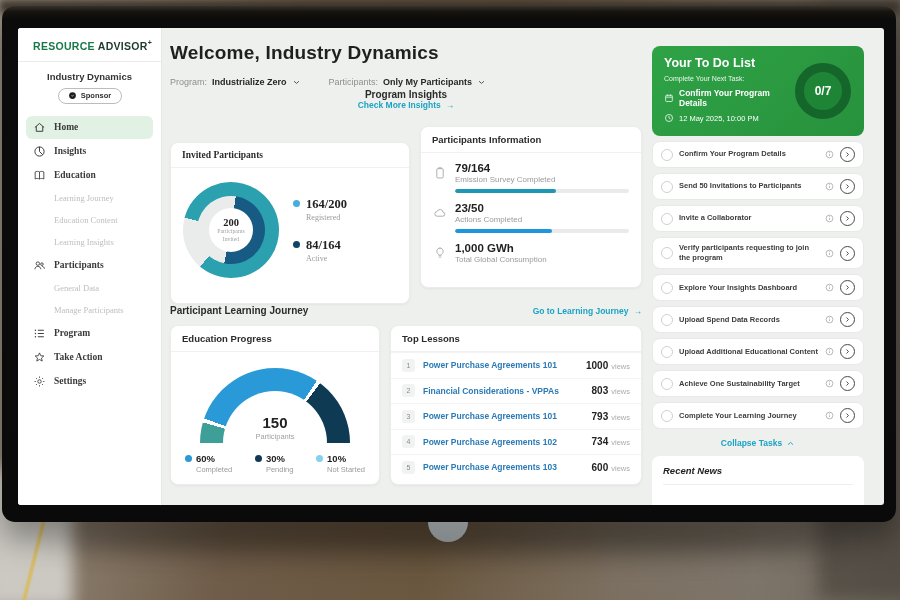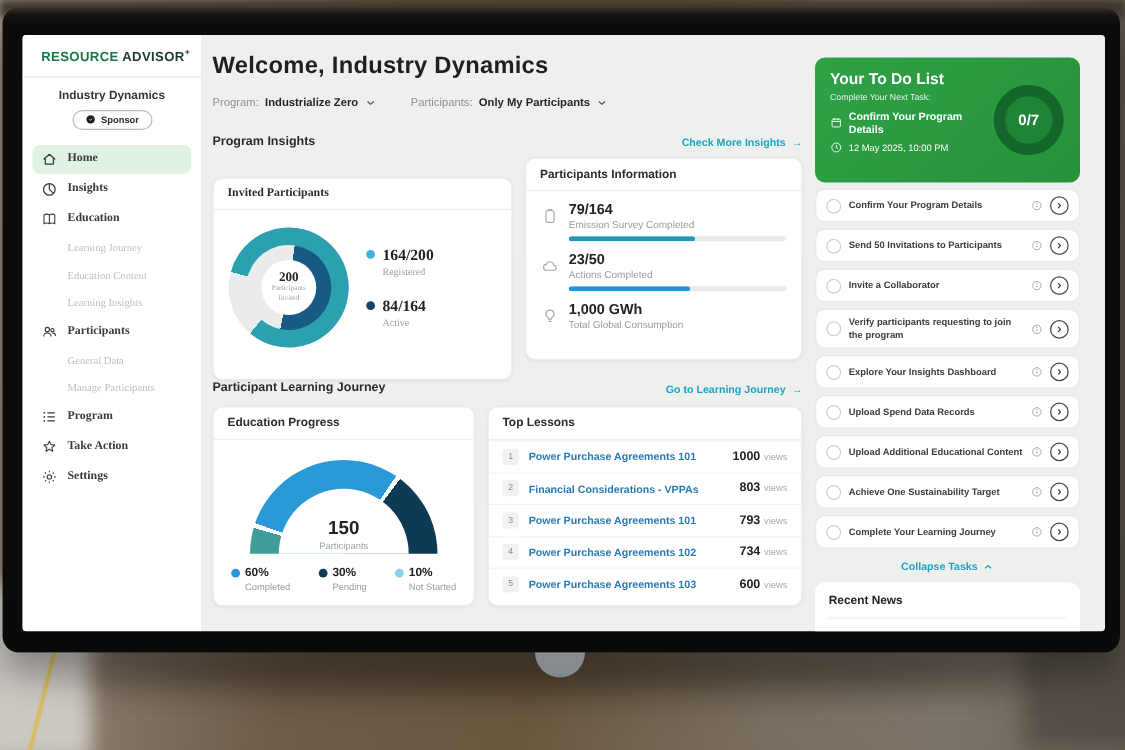--- a/index.html
+++ b/index.html
@@ -106,21 +106,21 @@
   .lesson { display:flex; align-items:center; gap:8px; height:25.5px; padding:0 11px; border-top:1px solid #f3f3f3; }
   .lesson:first-of-type { border-top:none; }
   .lnum { width:13px; height:13px; border-radius:3px; background:#f1f2f2; color:#8b8b8b; font-size:7px;
     display:flex; align-items:center; justify-content:center; flex:0 0 13px; }
   .ltitle { font-size:8.5px; font-weight:bold; color:var(--lesson-link); flex:1; cursor:pointer; }
   .lviews b { font-size:10px; color:#222; }
   .lviews span { font-size:7.5px; color:#ababab; margin-left:3px; }
 
   
   .right-panel { position:absolute; left:634px; top:18px; width:212px; display:flex; flex-direction:column; gap:5px; }
-  .green-card { position:relative; height:100px; border-radius:8px; padding:10px 12px;
+  .green-card { position:relative; height:90px; border-radius:8px; padding:10px 12px;
     background:linear-gradient(135deg,#2fa246,#27923c); color:#fff; }
   .green-card h2 { font-size:12.5px; margin-bottom:5px; }
   .green-card .sub { font-size:7px; opacity:.9; }
   .gc-row { display:flex; align-items:center; gap:5px; margin-top:6px; font-size:8.5px; font-weight:bold; }
   .gc-row.time { font-size:7.5px; font-weight:normal; margin-top:5px; }
   .gc-row svg { width:10px; height:10px; color:#fff; flex:0 0 10px; }
   .gc-text { max-width:130px; }
   .gring { position:absolute; right:13px; top:50%; transform:translateY(-50%); width:56px; height:56px;
     border-radius:50%; border:9px solid var(--green-ring); background:var(--green-center);
     display:flex; align-items:center; justify-content:center; font-size:12px; font-weight:bold; color:#fff; }
@@ -130,21 +130,21 @@
   .cb { width:12px; height:12px; border:1.2px solid #ced2d1; border-radius:50%; flex:0 0 12px; cursor:pointer; }
   .task .tl { flex:1; font-size:7.5px; font-weight:600; color:#3c3c3c; line-height:1.35; }
   .iinfo { width:9px; height:9px; color:#a3a3a3; flex:0 0 9px; }
   .chev-btn { width:15px; height:15px; border:1.4px solid #4a4a4a; border-radius:50%; color:#3a3a3a;
     display:flex; align-items:center; justify-content:center; flex:0 0 15px; cursor:pointer; }
   .chev-btn svg { width:9px; height:9px; display:block; }
   .collapse { display:flex; align-items:center; justify-content:center; gap:4px; color:var(--link);
     font-size:8.5px; font-weight:bold; margin:4px 0 3px; cursor:pointer; }
   .collapse svg { width:9px; height:9px; }
   .news-card { background:#fff; border-radius:8px 8px 0 0; padding:9px 11px; height:70px; }
-  .news-card h3 { font-size:9.5px; color:#222; }
+  .news-card h3 { font-size:9.5px; color:#222;font-style:italic; }
   .news-card .hr { border-top:1px solid #eee; margin-top:8px; }
 </style>
 </head>
 <body>
 
 <div class="bg-base"></div>
 <div class="bg-top"></div>
 <div class="bg-left-light"></div>
 <div class="bg-yellow-line"></div>
 <div class="bg-right-mid"></div>
@@ -251,21 +251,21 @@
         <span>Participants:</span>
         <b>Only My Participants</b>
         <span class="chev-down">
             <svg viewBox="0 0 24 24" fill="none" stroke="currentColor" stroke-width="2.4">
               <path d="m5.5 8.5 6.5 6 6.5-6"></path>
             </svg>
           </span>
       </div>
     </div>
 
-    <div class="section-head" style="top:80px;">
+    <div class="section-head" style="top:61px;flex-direction:column;">
       <span class="lbl">Program Insights</span>
       <span class="tlink">
         <span>Check More Insights</span>
         <span>→</span>
       </span>
     </div>
 
     <div class="card" style="left:152px; top:114px; width:240px; height:162px;font-family:Liberation Serif, serif;">
       <div class="card-h">Invited Participants</div>
       <div class="inv-body">

